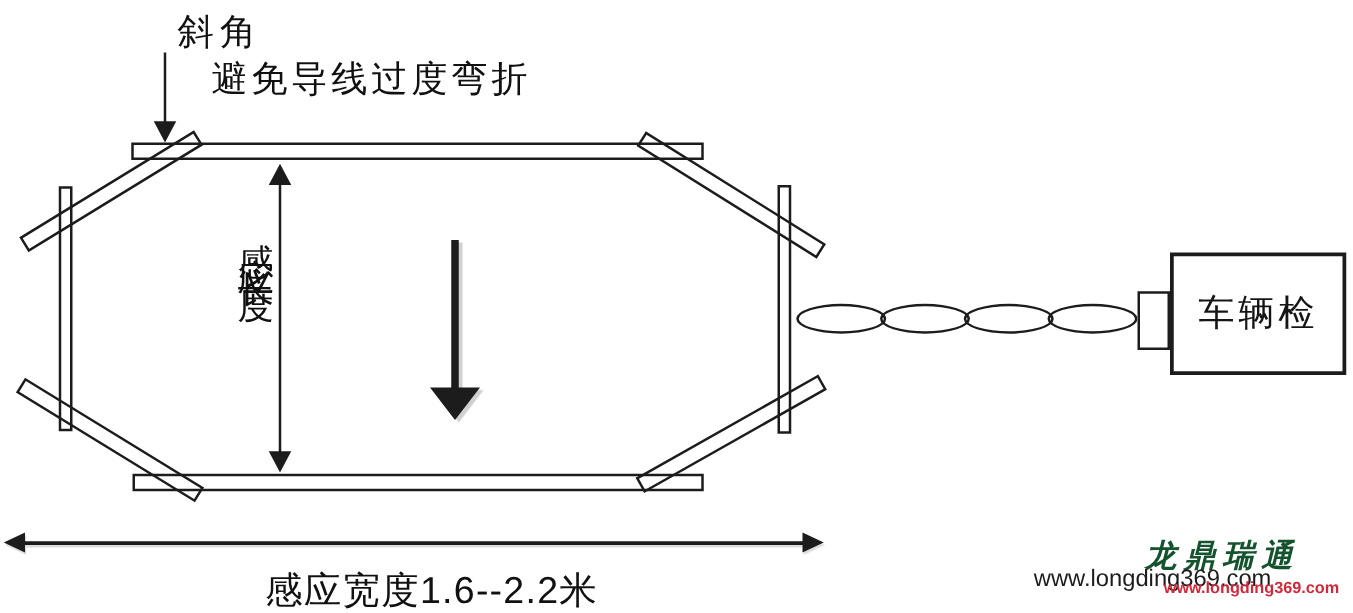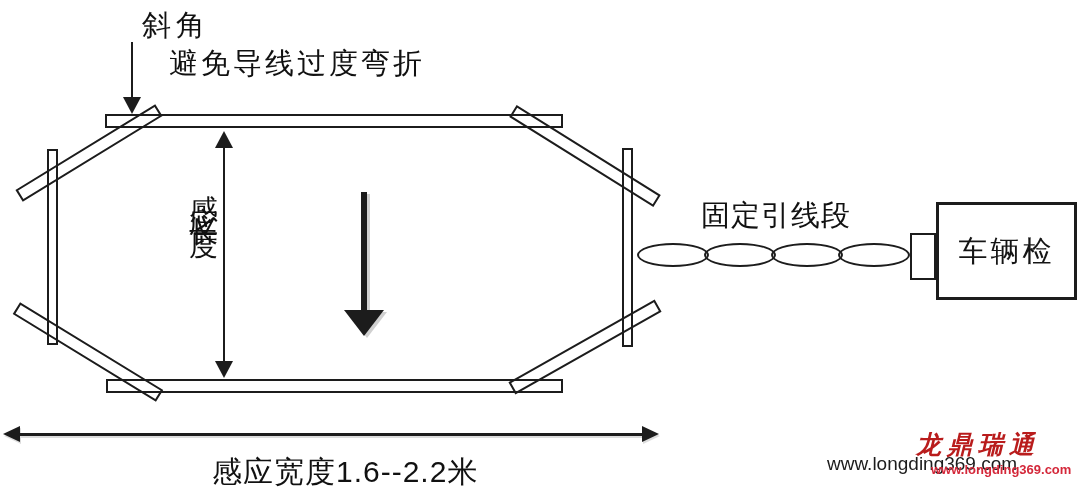--- a/index.html
+++ b/index.html
@@ -31,21 +31,21 @@
   .detector {
     position:absolute; left:936px; top:202px; width:135px; height:92px;
     border:3px solid #1c1c1c; background:#ffffff;
     display:flex; flex-direction:column; align-items:center; justify-content:center;
     font-size:29px; line-height:38px; letter-spacing:3px; text-align:center;
   }
   
   .wm-brand {
     position:absolute; left:916px; top:428px; font-family:"DejaVu Serif", serif;
     font-weight:bold; font-style:italic; font-size:25px; letter-spacing:6px;
-    color:#b91c1c; white-space:nowrap;
+    color:#14532d; white-space:nowrap;
   }
   .wm-black {
     position:absolute; left:827px; top:453px; font-size:19px; color:#1c1c1c;
     letter-spacing:0px; white-space:nowrap;
   }
   .wm-red {
     position:absolute; left:931px; top:462px; font-size:13px; font-weight:bold;
     color:#d4283a; white-space:nowrap;
   }
 </style>
@@ -84,21 +84,20 @@
   </div>
   <div class="lbl vtext" style="left:184px; top:172px;">感应长度</div>
 
   <div class="shadowed">
     <div class="vline" style="left:361px; top:192px; width:6px; height:120px;"></div>
     <div class="tri" style="left:344px; top:310px;
          border-left:20px solid transparent; border-right:20px solid transparent;
          border-top:26px solid #1c1c1c;"></div>
   </div>
 
-  <div class="lbl" style="left:701px; top:196px; letter-spacing:1px;">固定引线段</div>
   <div>
     <div class="twist" style="left:637px; top:243px;"></div>
     <div class="twist" style="left:704px; top:243px;"></div>
     <div class="twist" style="left:771px; top:243px;"></div>
     <div class="twist" style="left:838px; top:243px;"></div>
   </div>
   <div class="connector"></div>
 
   <div class="detector">
     <div>车辆检</div>

